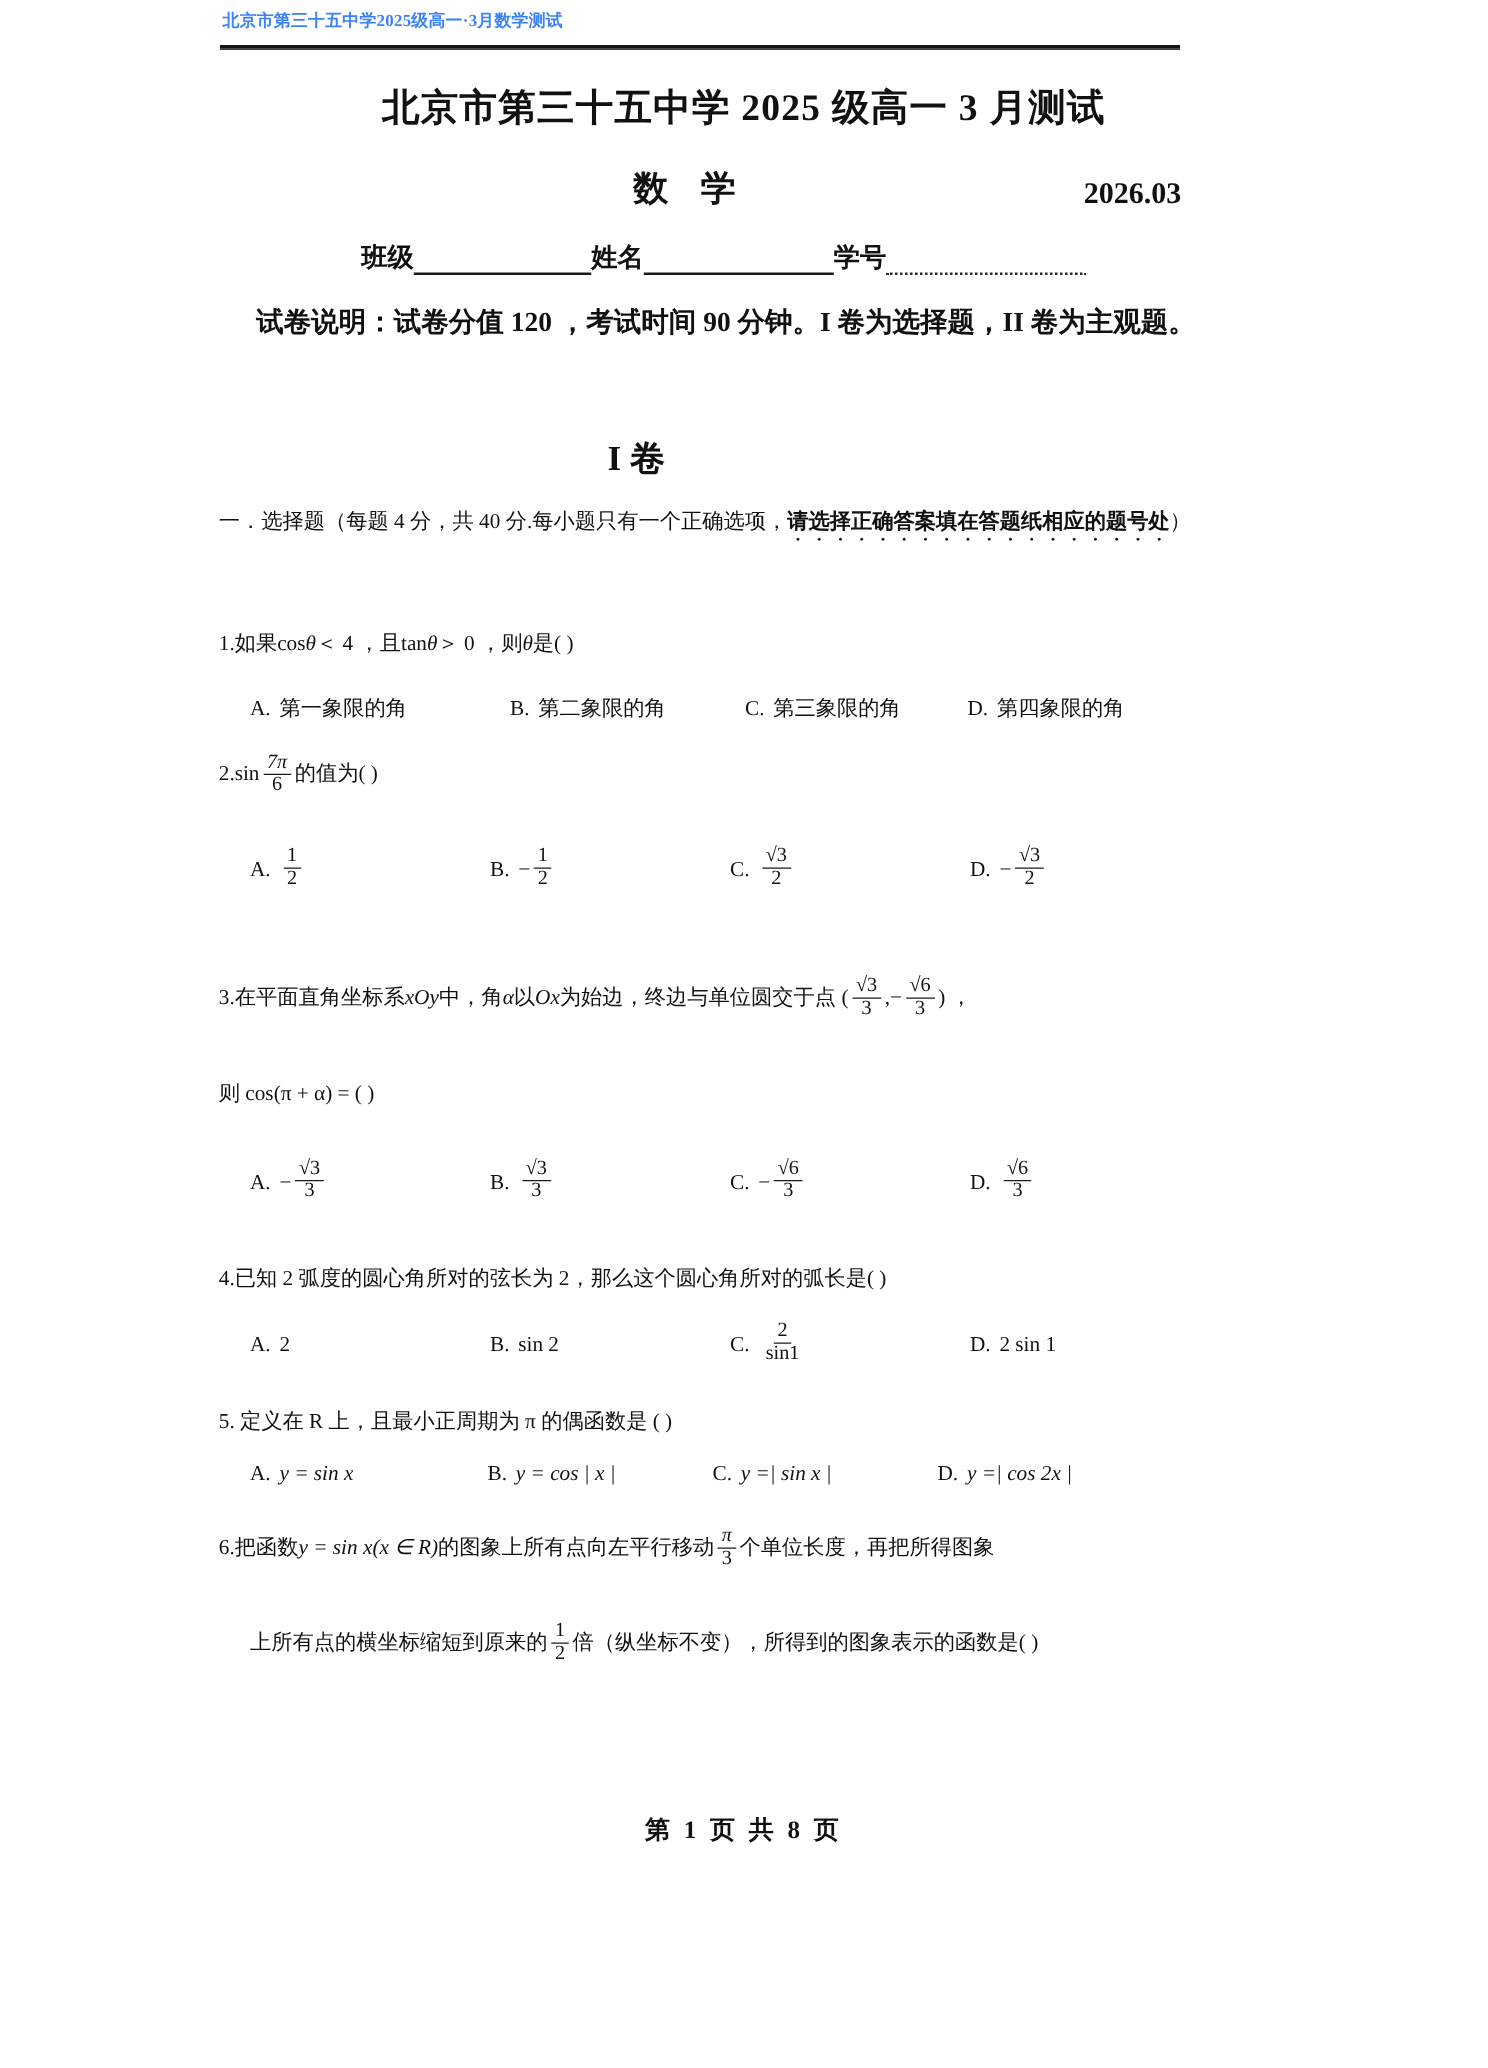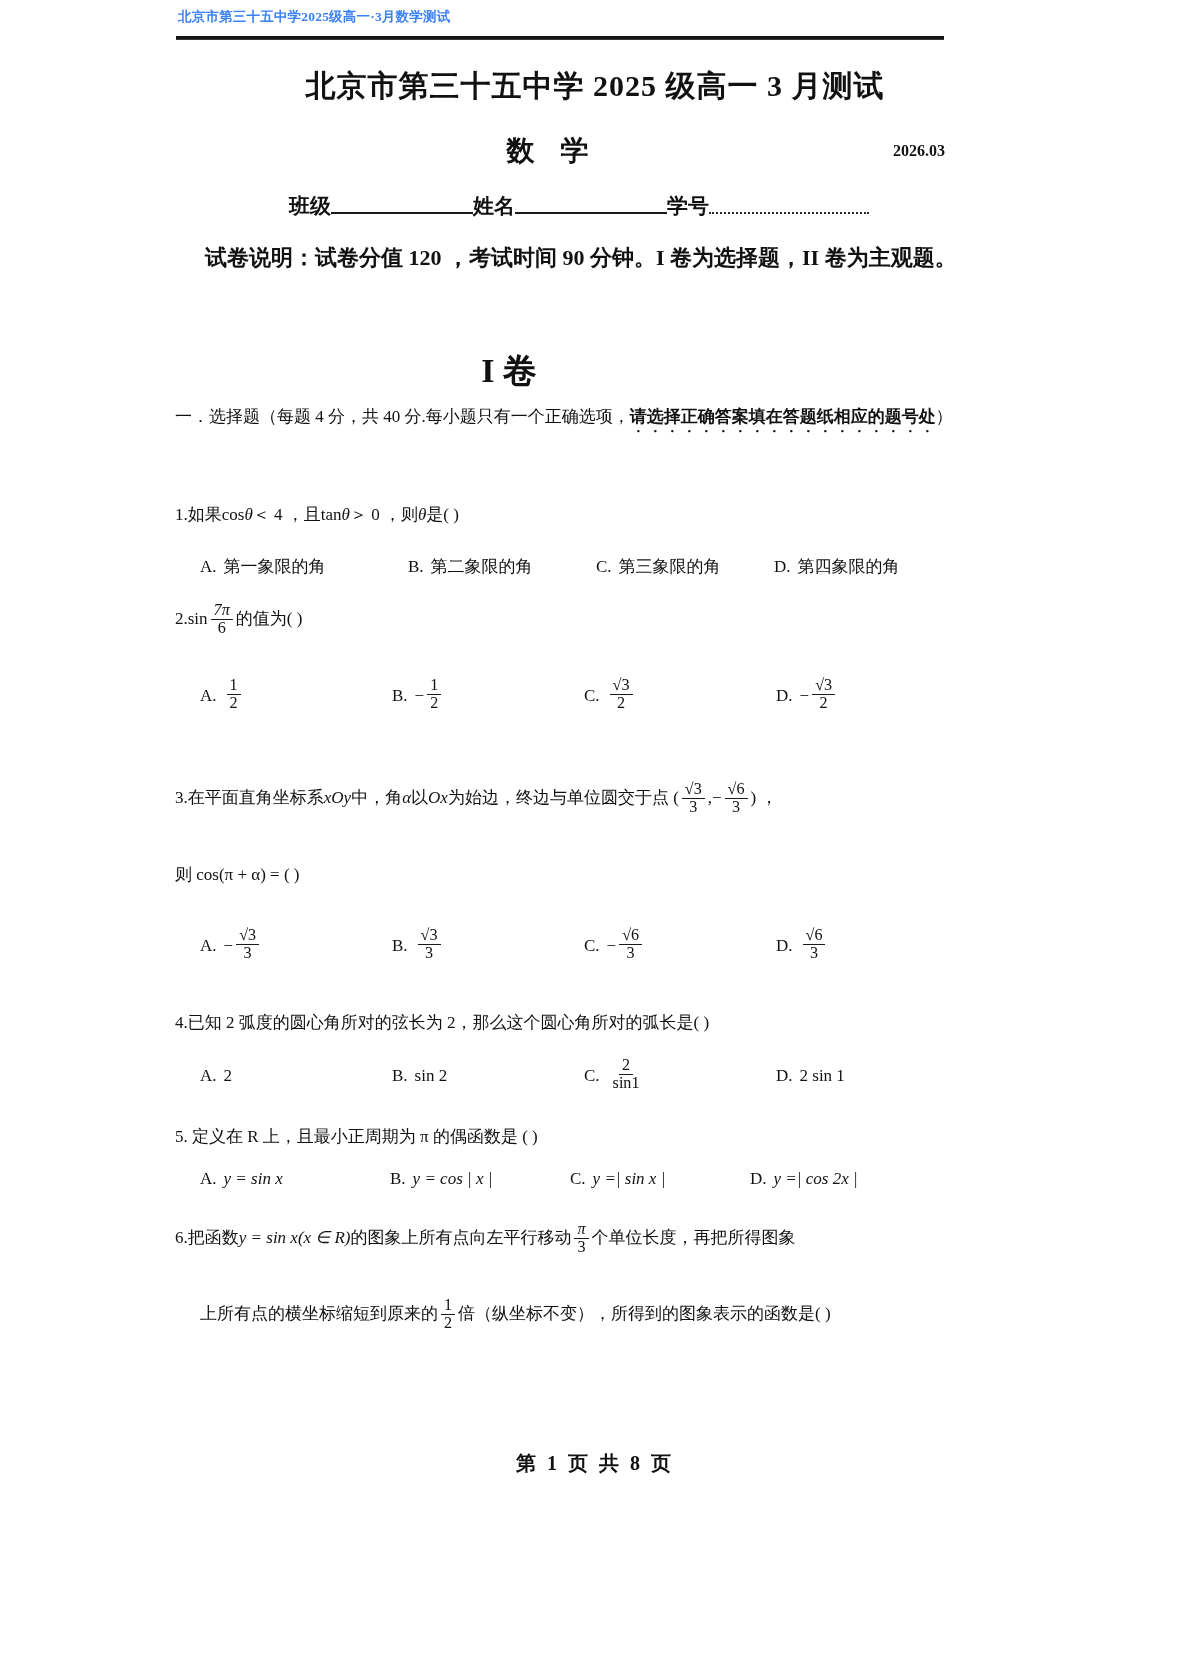--- a/index.html
+++ b/index.html
@@ -76,34 +76,34 @@
     text-align: center;
     font-size: 28px;
     font-weight: bold;
     letter-spacing: 26px;
     text-indent: 26px;
   }
   .exam-date {
     position: absolute;
     right: 245px;
     top: 10px;
-    font-size: 16px;
+    font-size: 24px;
     font-weight: bold;
   }
 
   
   .id-row {
     position: absolute;
     top: 192px;
     left: 289px;
     font-size: 21px;
     font-weight: bold;
     white-space: nowrap;
     display: flex;
-    align-items: flex-start;
+    align-items: flex-end;
   }
   .id-label { display: inline-block; }
   .blank-line {
     display: inline-block;
     border-bottom: 2px solid #1a1a1a;
     height: 20px;
   }
   .blank-class { width: 142px; }
   .blank-name  { width: 152px; }
   .blank-no    { width: 160px; border-bottom: 2px dotted #2a2a2a; }
@@ -118,21 +118,21 @@
     white-space: nowrap;
   }
 
   
   .part-heading {
     position: absolute;
     top: 348px;
     left: 0;
     width: 1018px;
     text-align: center;
-    font-size: 34px;
+    font-size: 28px;
     font-weight: bold;
   }
 
   
   .block {
     position: absolute;
     left: 175px;
     width: 790px;
     font-size: 17px;
     line-height: 1.5;

